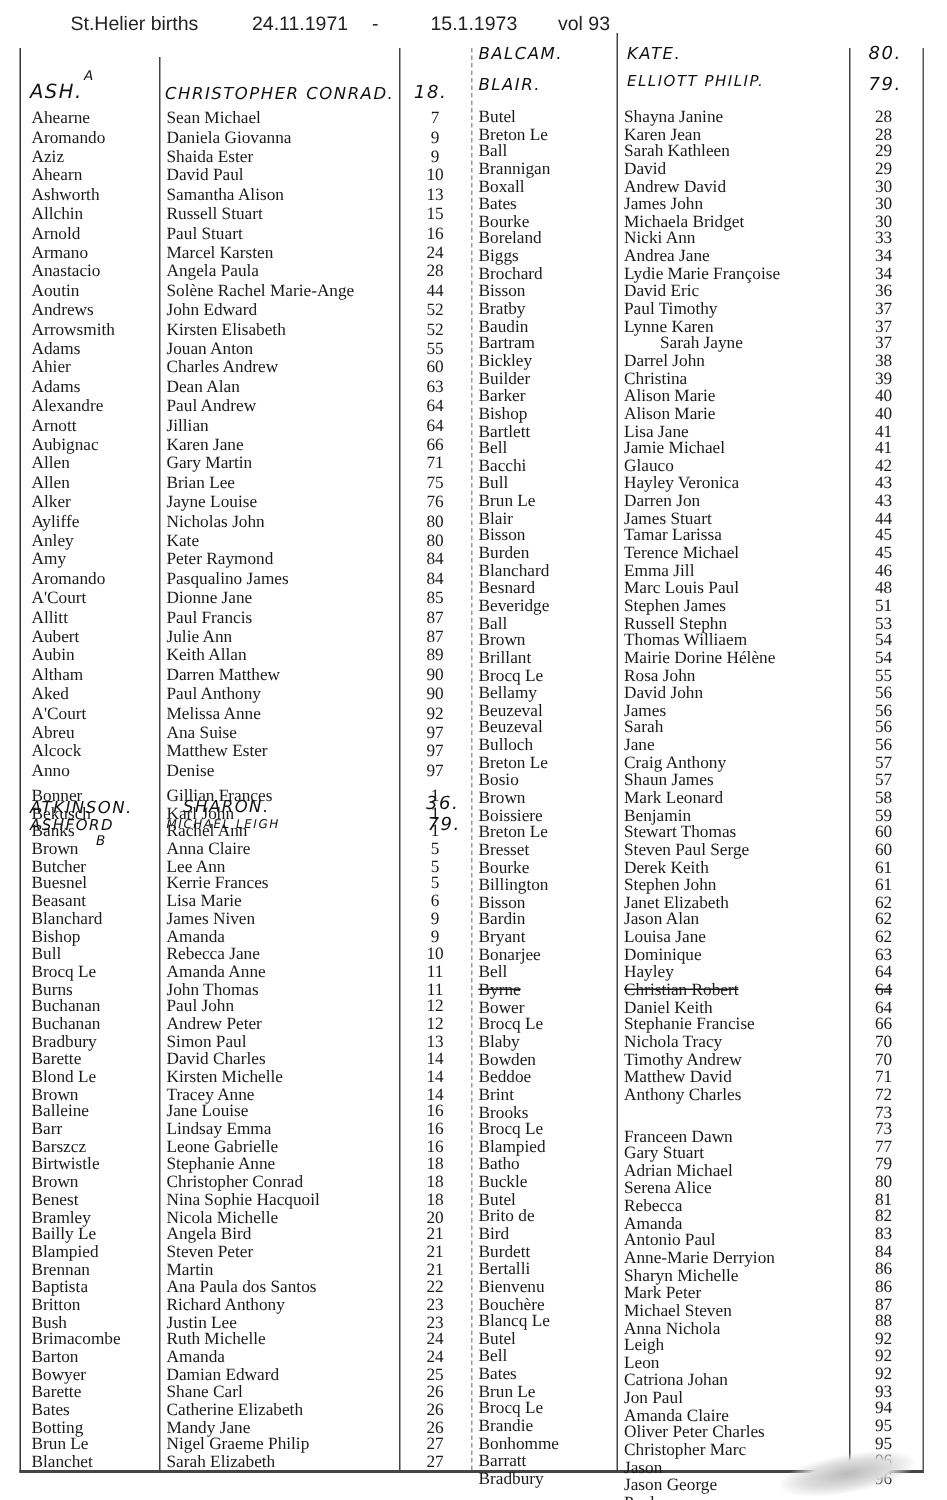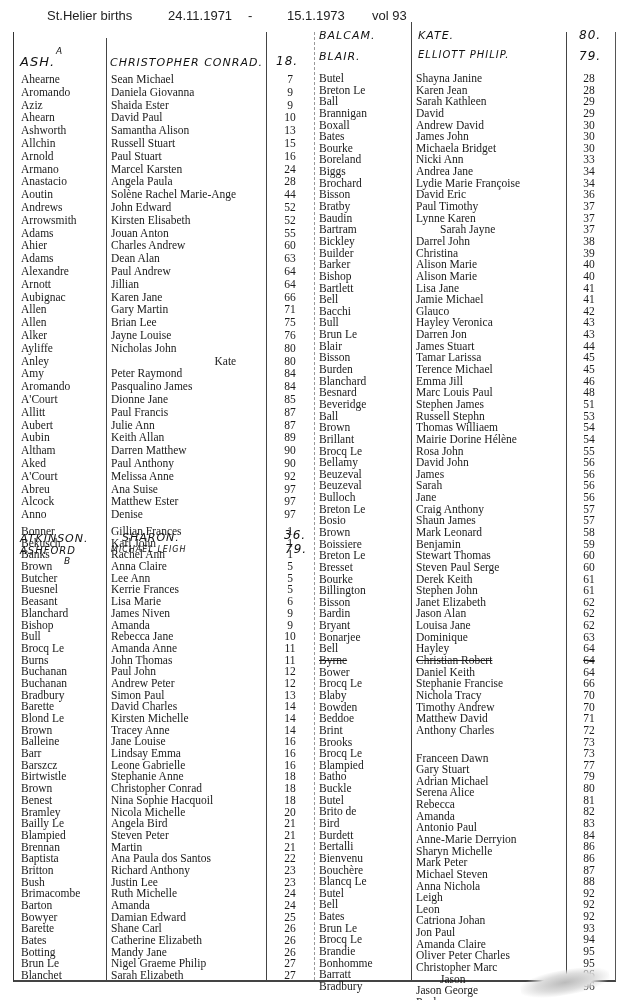--- a/index.html
+++ b/index.html
@@ -137,21 +137,21 @@
       <div class="row" style="height: 12.8px; line-height: 12.8px;">Jouan Anton</div>
       <div class="row" style="height: 12.8px; line-height: 12.8px;">Charles Andrew</div>
       <div class="row" style="height: 12.8px; line-height: 12.8px;">Dean Alan</div>
       <div class="row" style="height: 12.8px; line-height: 12.8px;">Paul Andrew</div>
       <div class="row" style="height: 12.8px; line-height: 12.8px;">Jillian</div>
       <div class="row" style="height: 12.8px; line-height: 12.8px;">Karen Jane</div>
       <div class="row" style="height: 12.8px; line-height: 12.8px;">Gary Martin</div>
       <div class="row" style="height: 12.8px; line-height: 12.8px;">Brian Lee</div>
       <div class="row" style="height: 12.8px; line-height: 12.8px;">Jayne Louise</div>
       <div class="row" style="height: 12.8px; line-height: 12.8px;">Nicholas John</div>
-      <div class="row" style="height: 12.8px; line-height: 12.8px; text-align: right;">Kate</div>
+      <div class="row" style="height: 12.8px; line-height: 12.8px;">Kate</div>
       <div class="row" style="height: 12.8px; line-height: 12.8px;">Peter Raymond</div>
       <div class="row" style="height: 12.8px; line-height: 12.8px;">Pasqualino James</div>
       <div class="row" style="height: 12.8px; line-height: 12.8px;">Dionne Jane</div>
       <div class="row" style="height: 12.8px; line-height: 12.8px;">Paul Francis</div>
       <div class="row" style="height: 12.8px; line-height: 12.8px;">Julie Ann</div>
       <div class="row" style="height: 12.8px; line-height: 12.8px;">Keith Allan</div>
       <div class="row" style="height: 12.8px; line-height: 12.8px;">Darren Matthew</div>
       <div class="row" style="height: 12.8px; line-height: 12.8px;">Paul Anthony</div>
       <div class="row" style="height: 12.8px; line-height: 12.8px;">Melissa Anne</div>
       <div class="row" style="height: 12.8px; line-height: 12.8px;">Ana Suise</div>
@@ -479,21 +479,21 @@
       <div class="row" style="height: 11.65px; line-height: 11.65px;">Mark Peter</div>
       <div class="row" style="height: 11.65px; line-height: 11.65px;">Michael Steven</div>
       <div class="row" style="height: 11.65px; line-height: 11.65px;">Anna Nichola</div>
       <div class="row" style="height: 11.65px; line-height: 11.65px;">Leigh</div>
       <div class="row" style="height: 11.65px; line-height: 11.65px;">Leon</div>
       <div class="row" style="height: 11.65px; line-height: 11.65px;">Catriona Johan</div>
       <div class="row" style="height: 11.65px; line-height: 11.65px;">Jon Paul</div>
       <div class="row" style="height: 11.65px; line-height: 11.65px;">Amanda Claire</div>
       <div class="row" style="height: 11.65px; line-height: 11.65px;">Oliver Peter Charles</div>
       <div class="row" style="height: 11.65px; line-height: 11.65px;">Christopher Marc</div>
-      <div class="row" style="height: 11.65px; line-height: 11.65px; margin-left: 24px;">Jason</div>
+      <div class="row" style="height: 11.65px; line-height: 11.65px;">Jason</div>
       <div class="row" style="height: 11.65px; line-height: 11.65px;">Jason George</div>
       <div class="row" style="height: 11.65px; line-height: 11.65px;">Paul</div>
     </div>
   <div class="col num" id="r-num" style="top:41px;">
       <div class="row" style="height: 11.65px; line-height: 11.65px;">28</div>
       <div class="row" style="height: 11.65px; line-height: 11.65px;">28</div>
       <div class="row" style="height: 11.65px; line-height: 11.65px;">29</div>
       <div class="row" style="height: 11.65px; line-height: 11.65px;">29</div>
       <div class="row" style="height: 11.65px; line-height: 11.65px;">30</div>
       <div class="row" style="height: 11.65px; line-height: 11.65px;">30</div>

